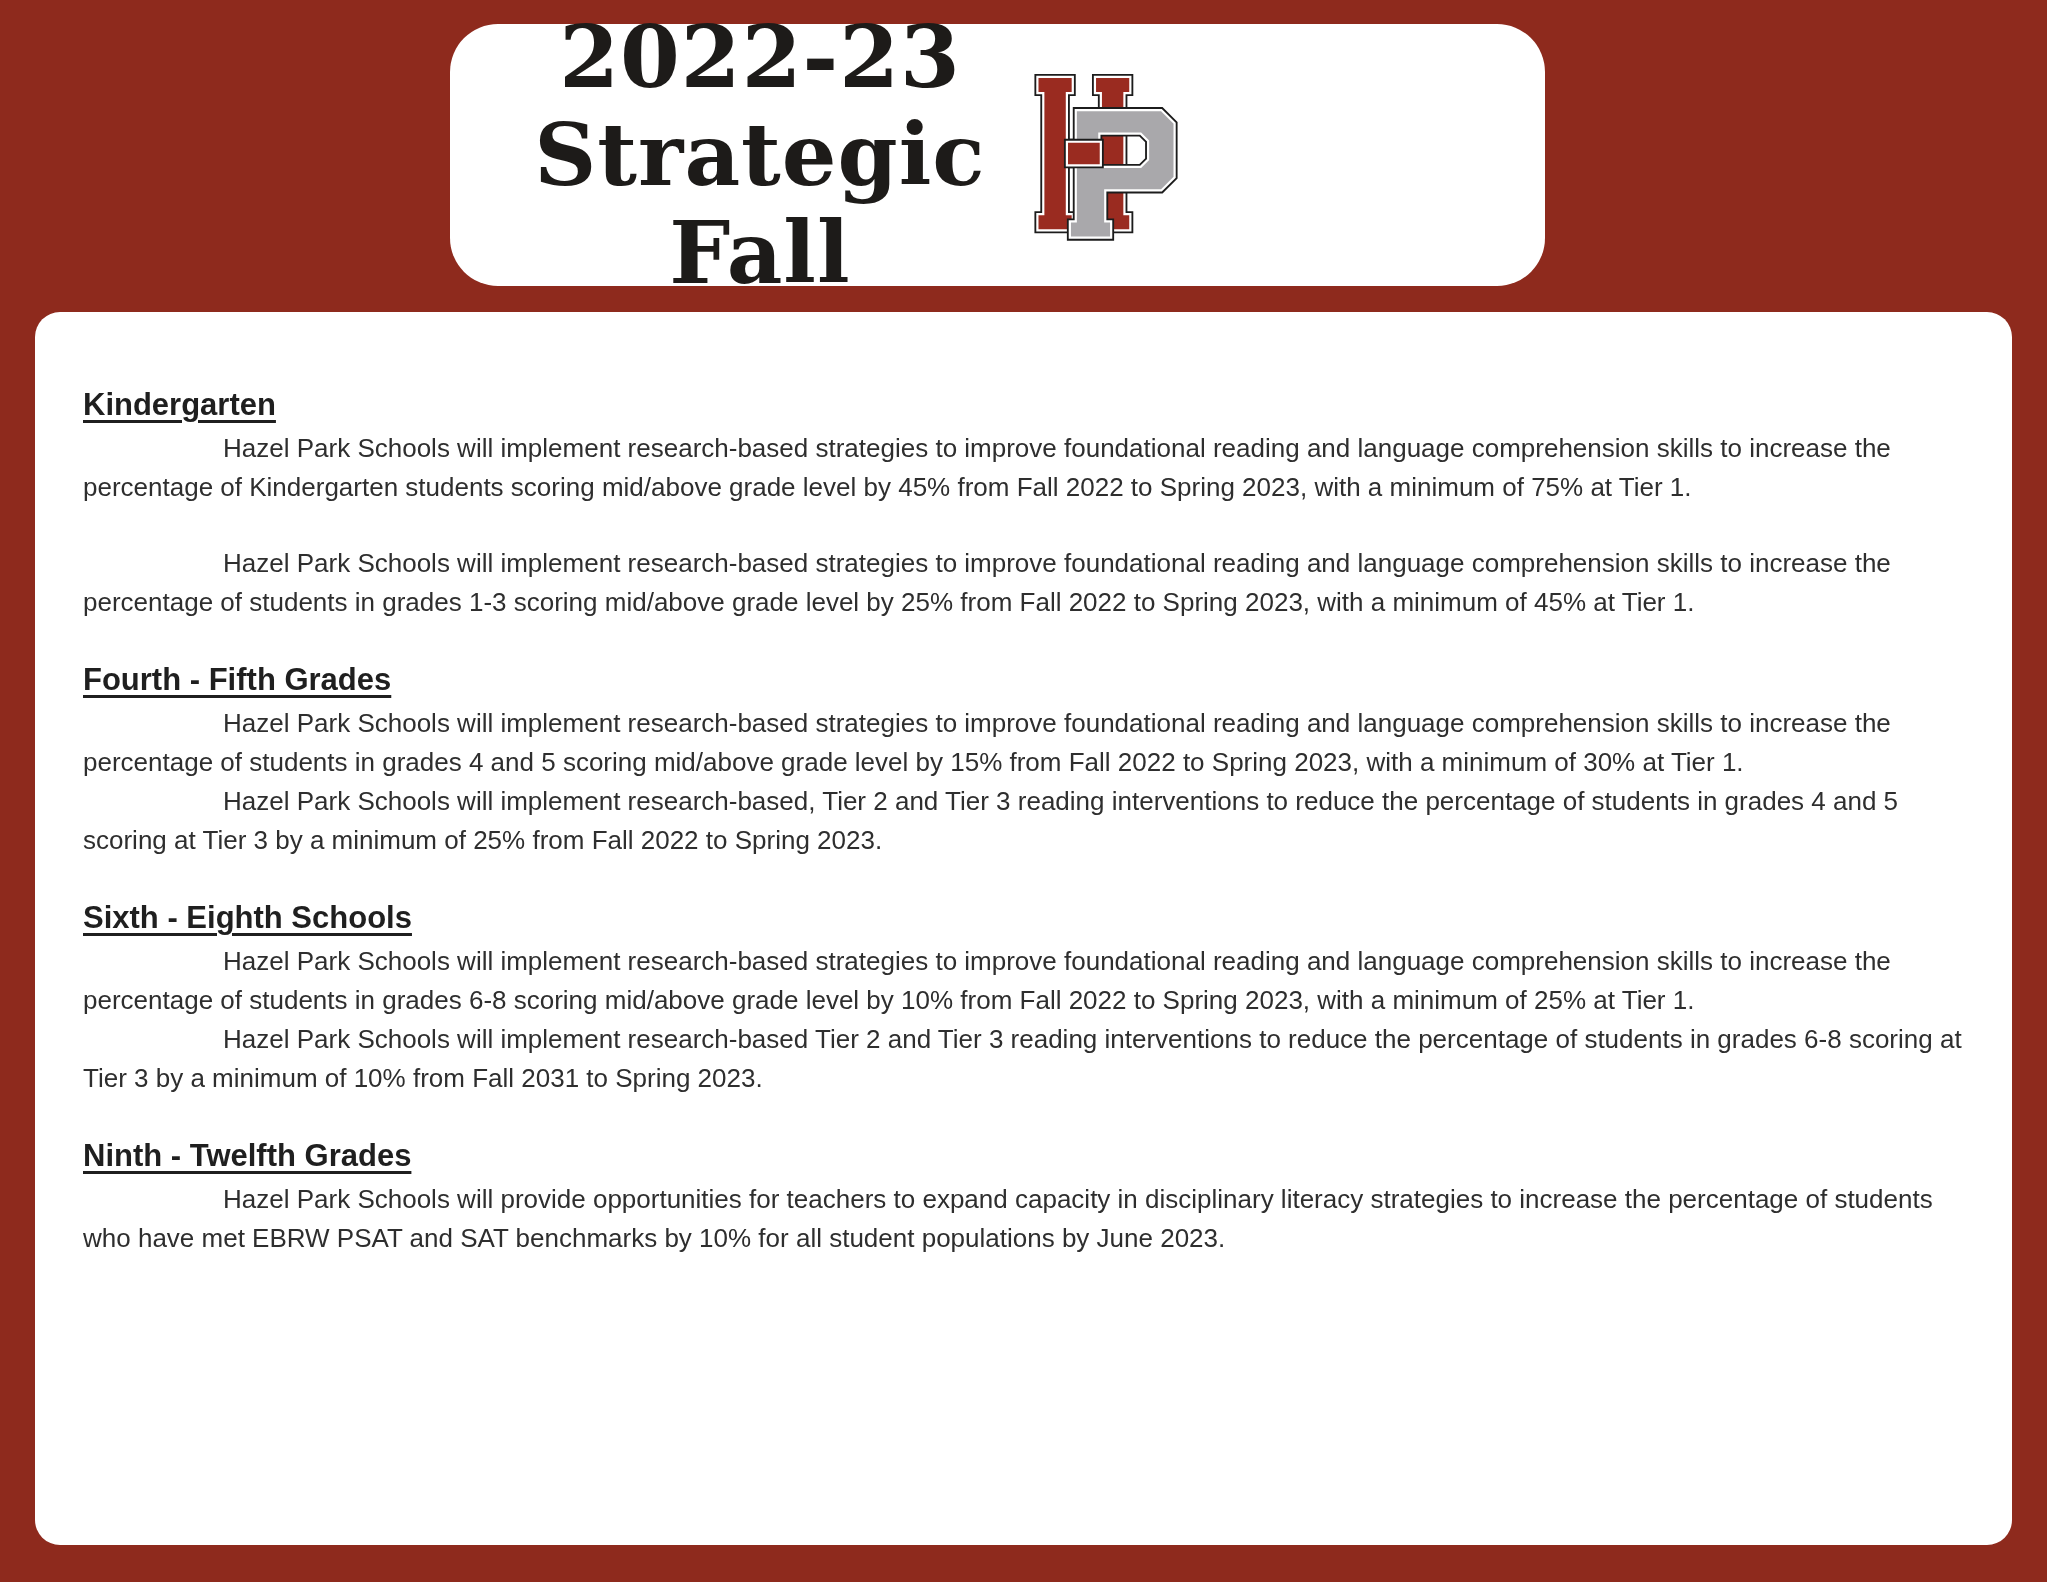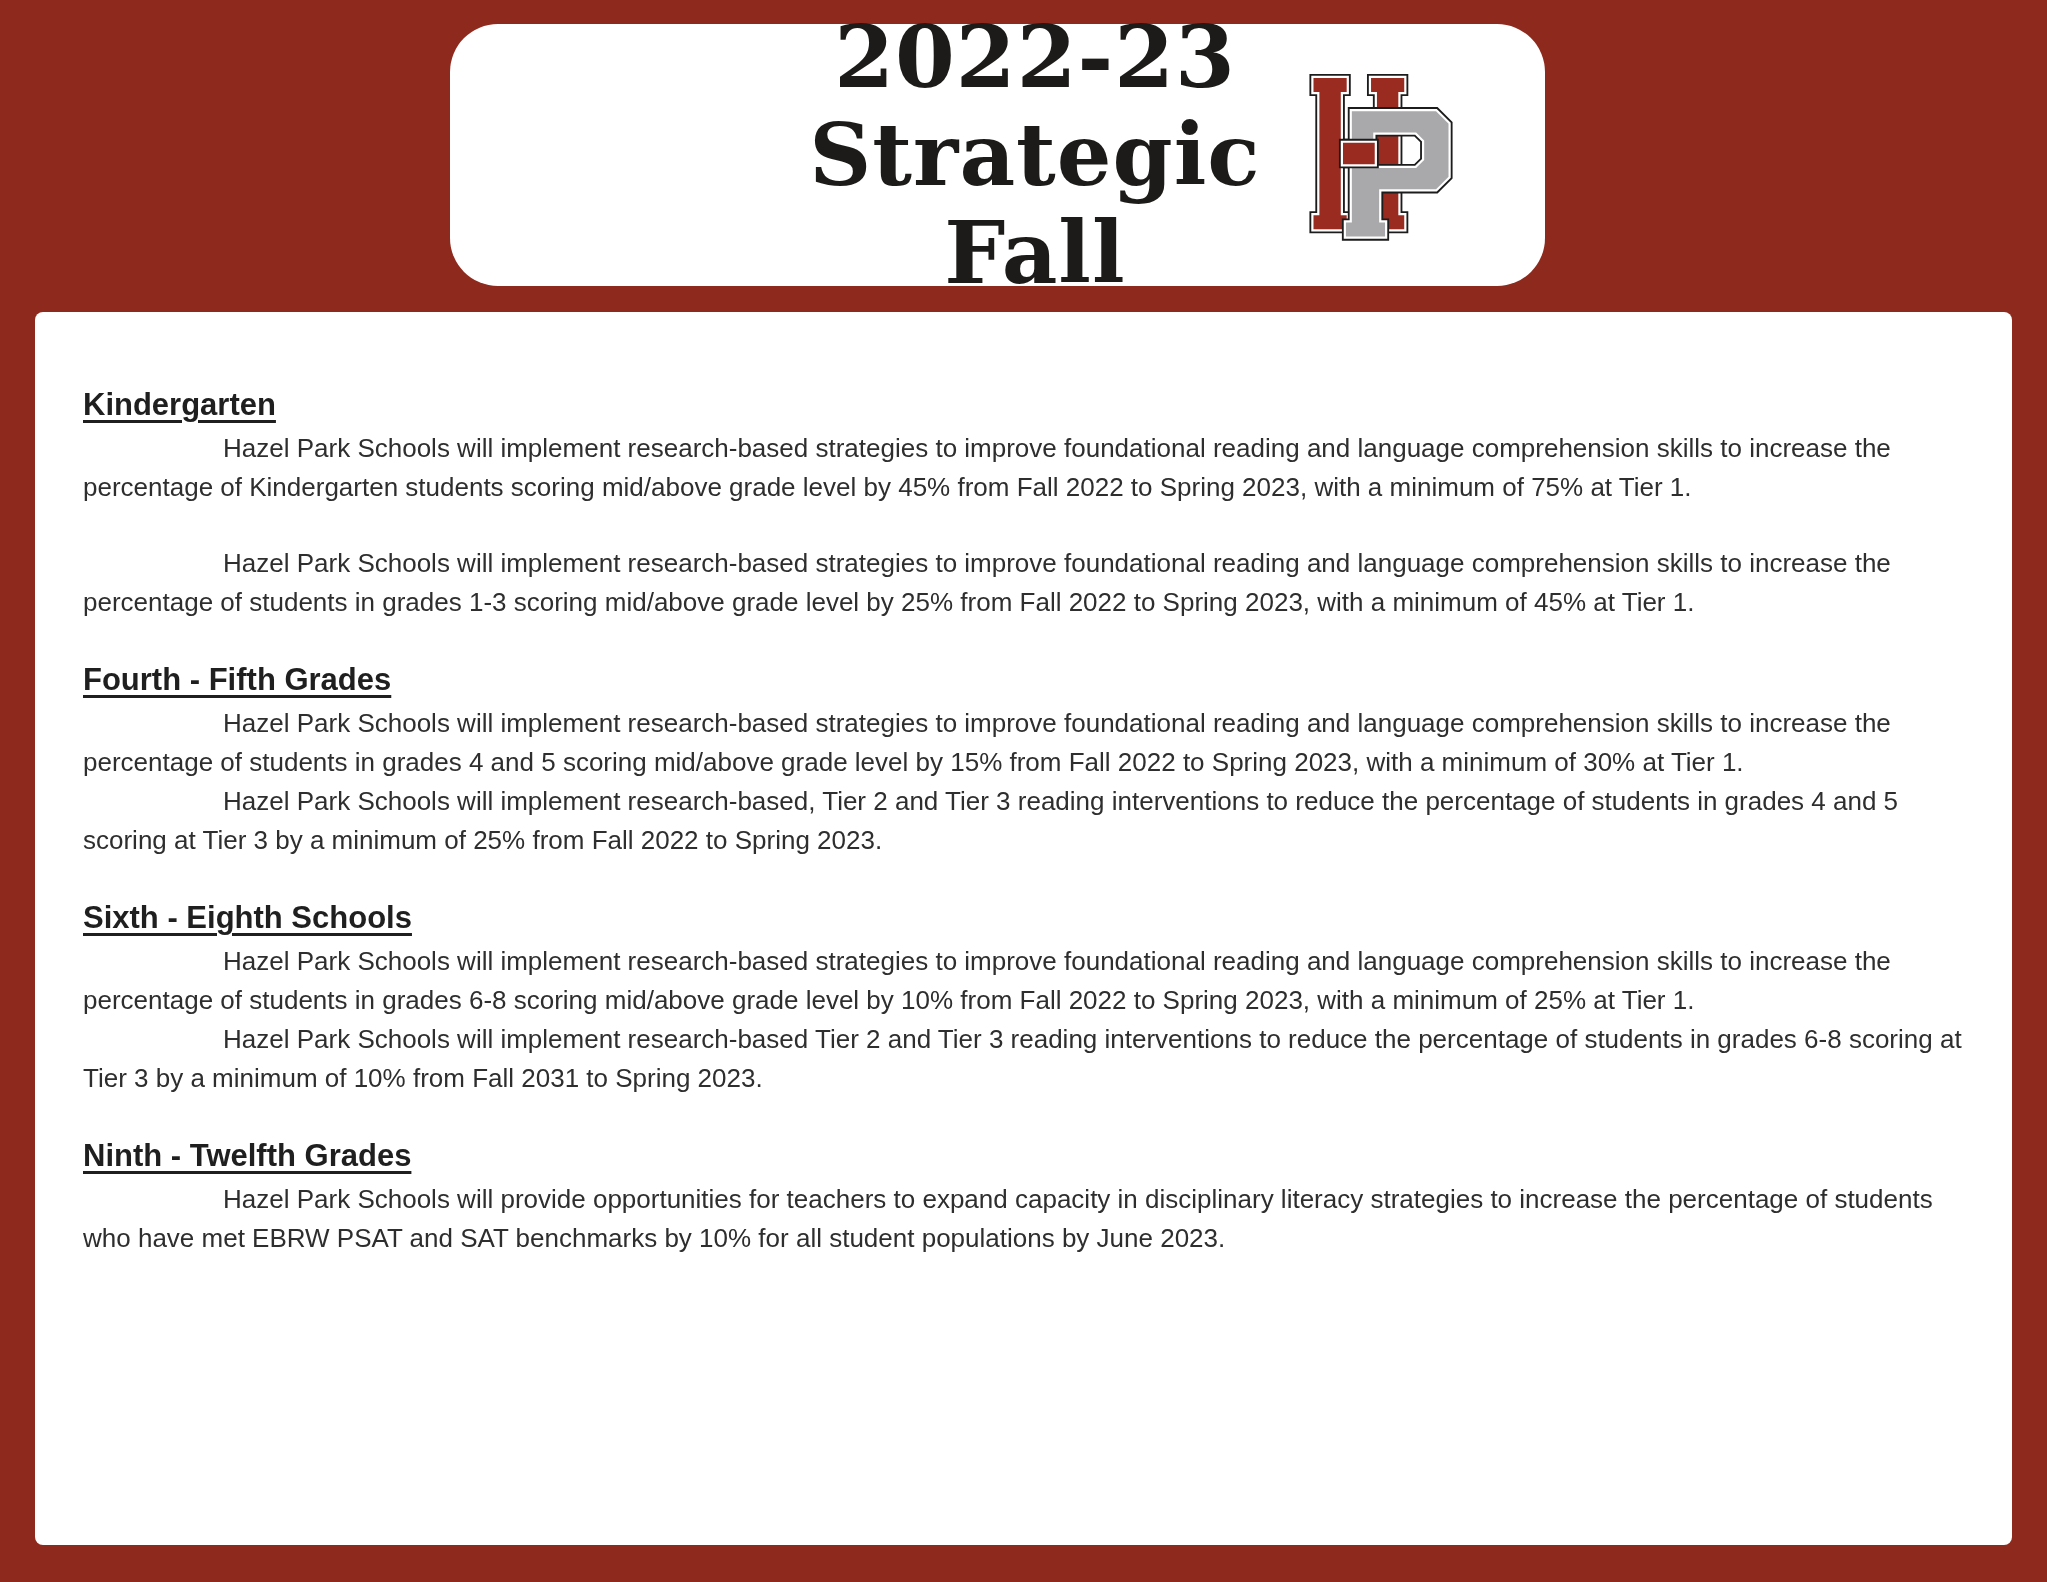--- a/index.html
+++ b/index.html
@@ -14,21 +14,21 @@
 
   
   .header-card{
     position:absolute;
     left:450px;top:24px;
     width:1095px;height:262px;
     background:#ffffff;
     border-radius:48px;
     display:flex;
     align-items:center;
-    justify-content:flex-end;
+    justify-content:flex-start;
     padding:0 88px 0 40px;
     box-sizing:border-box;
   }
   .title-block{
     width:540px;
     text-align:center;
     font-family:"DejaVu Serif",serif;
     font-weight:bold;
     color:#1d1b19;
     font-size:86px;
@@ -36,21 +36,21 @@
     letter-spacing:1px;
   }
   .logo-wrap{width:152px;height:178px;flex:0 0 auto;margin-top:6px;}
 
   
   .content-card{
     position:absolute;
     left:35px;top:312px;
     width:1977px;height:1233px;
     background:#ffffff;
-    border-radius:8px;
+    border-radius:25px;
     box-sizing:border-box;
     padding:72px 50px 0 48px;
     color:#2e2e2e;
   }
   .section{margin:0 0 37px 0;}
   .section-heading{
     font-size:31px;
     font-weight:bold;
     color:#1f1f1f;
     line-height:42px;

